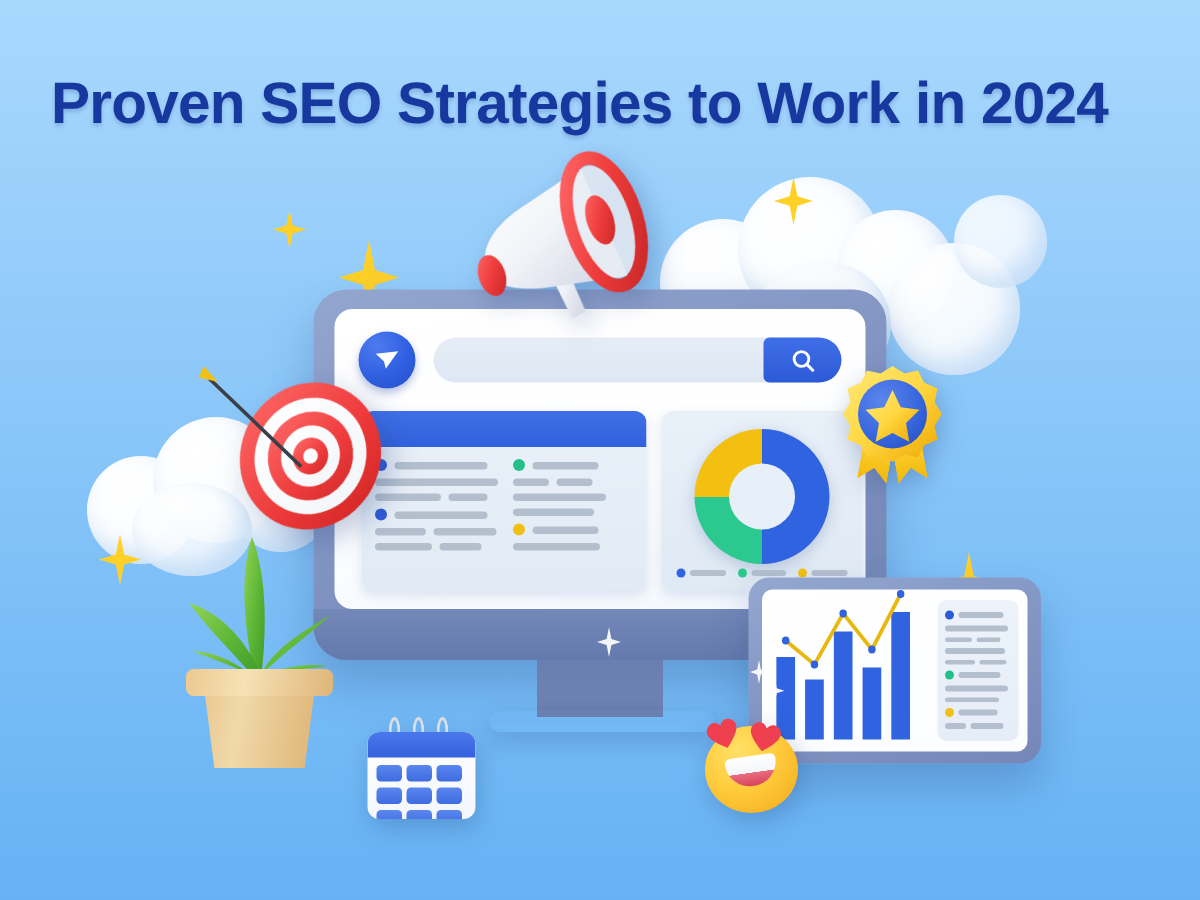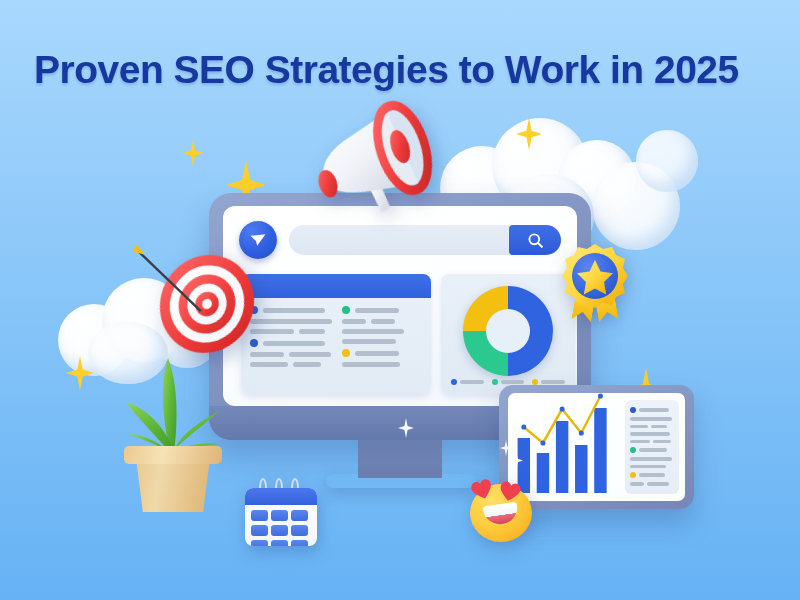--- a/index.html
+++ b/index.html
@@ -213,21 +213,21 @@
     <div class="puff" style="left:196px;top:18px;width:62px;height:62px;opacity:.85;"></div>
   </div>
 
   <div class="cloudgrp" style="left:58px;top:278px;width:170px;height:110px;">
     <div class="puff" style="left:0px;top:26px;width:72px;height:72px;"></div>
     <div class="puff" style="left:44px;top:0px;width:84px;height:84px;"></div>
     <div class="puff" style="left:96px;top:24px;width:66px;height:66px;opacity:.9;"></div>
     <div class="puff" style="left:30px;top:44px;width:80px;height:62px;opacity:.88;"></div>
   </div>
 
-  <div id="title" style="color: rgb(23, 56, 158);">Proven SEO Strategies to Work in 2025</div>
+  <div id="title" style="color: rgb(23, 56, 158);">Proven SEO Strategies to Work in 2024</div>
 
   <div class="spark" style="left:182px;top:140px;width:22px;height:26px;"></div>
   <div class="spark" style="left:226px;top:160px;width:40px;height:50px;"></div>
   <div class="spark" style="left:516px;top:118px;width:26px;height:32px;"></div>
   <div class="spark" style="left:66px;top:356px;width:28px;height:34px;"></div>
   <div class="spark" style="left:630px;top:368px;width:32px;height:40px;"></div>
 
   <div id="mon-neck"></div>
   <div id="mon-base"></div>
 

